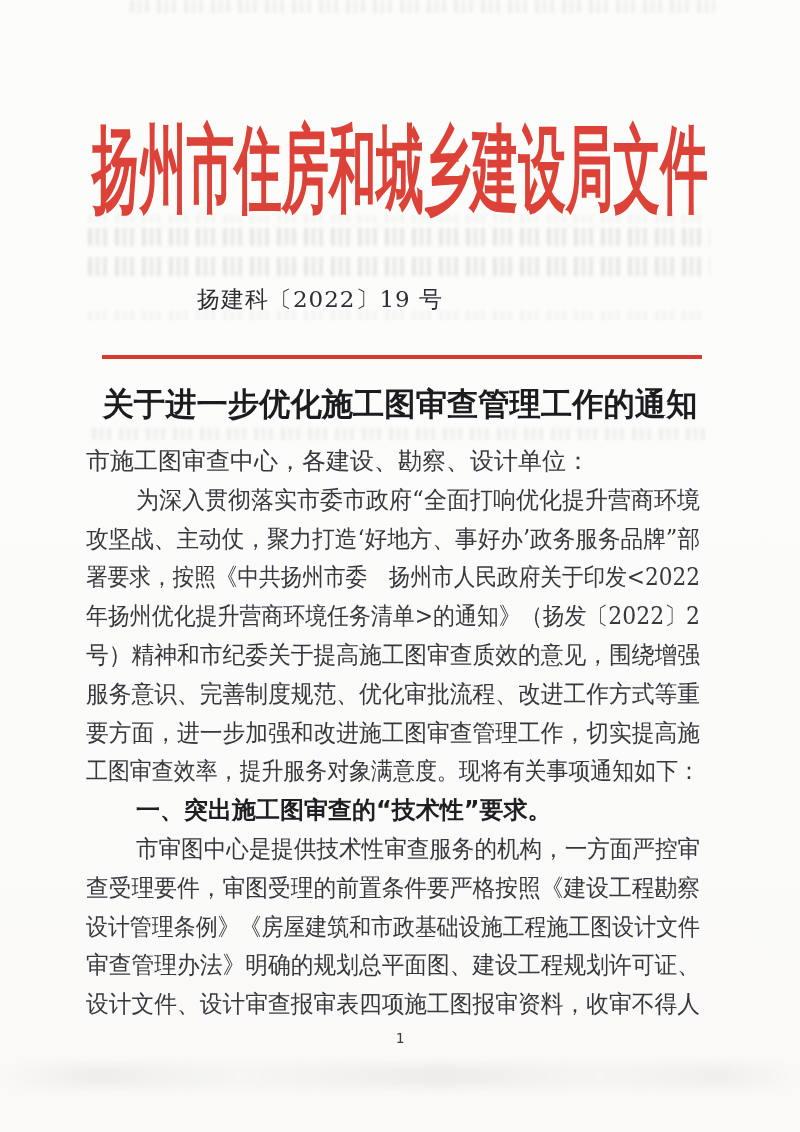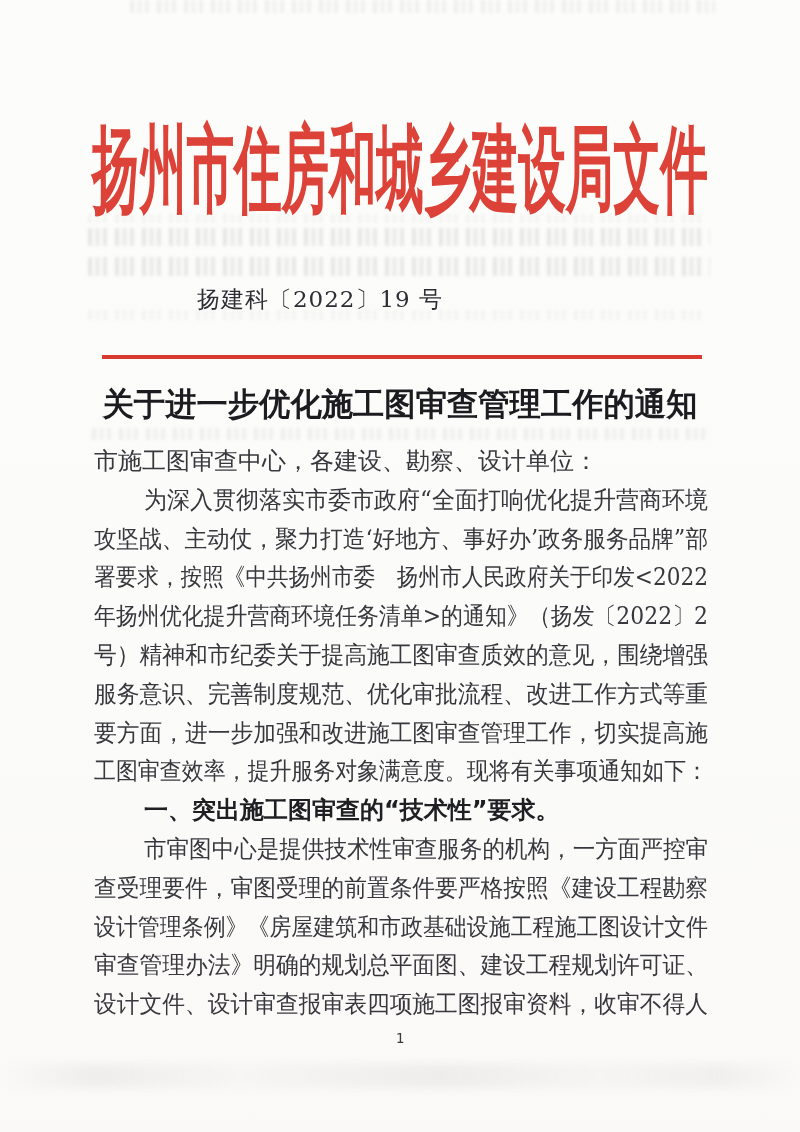--- a/index.html
+++ b/index.html
@@ -62,21 +62,21 @@
   }
 
   .doc-title-svg { position:absolute; top:378px; left:0; }
   .doc-title-text {
     font-family:"DejaVu Sans", sans-serif;
     font-weight:700;
     font-size:32px;
     fill:#1c1b20;
   }
 
-  .body-lines { position:absolute; top:439px; left:94px; width:614px; }
+  .body-lines { position:absolute; top:439px; left:86px; width:614px; }
   .body-lines svg { display:block; height:38.8px; }
   .line-text {
     font-family:"DejaVu Serif", serif;
     font-size:24px;
     fill:#38373d;
   }
   .line-text.bold {
     font-family:"DejaVu Sans", sans-serif;
     font-weight:700;
     fill:#1f1e23;

